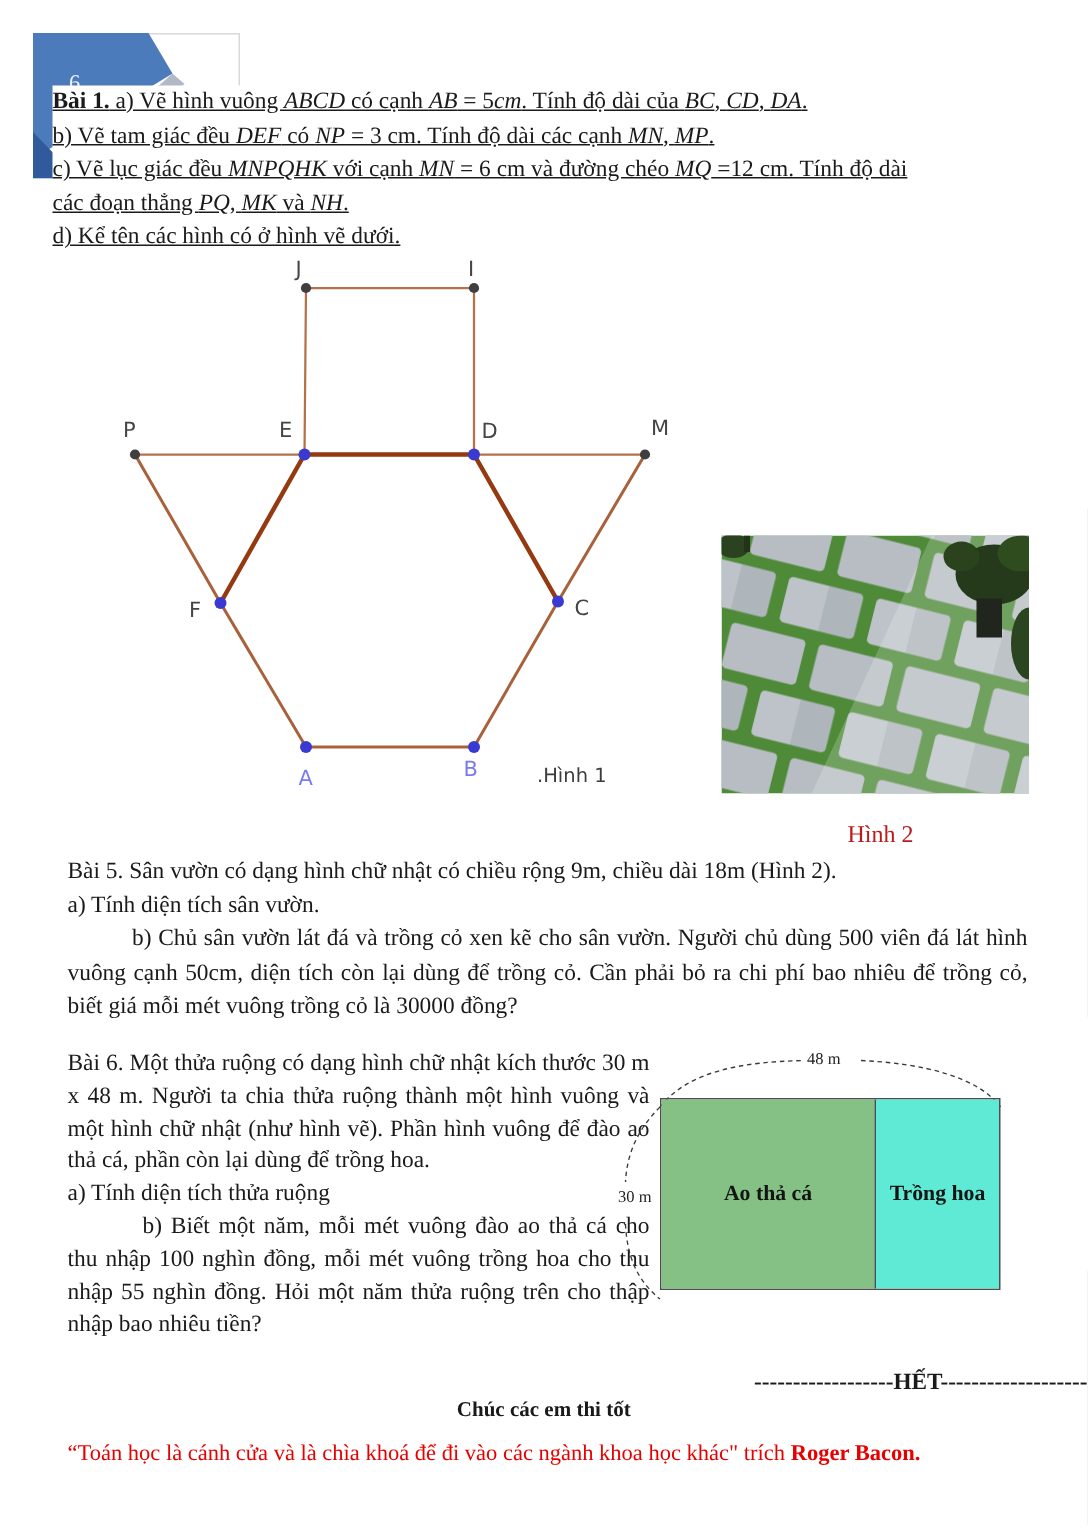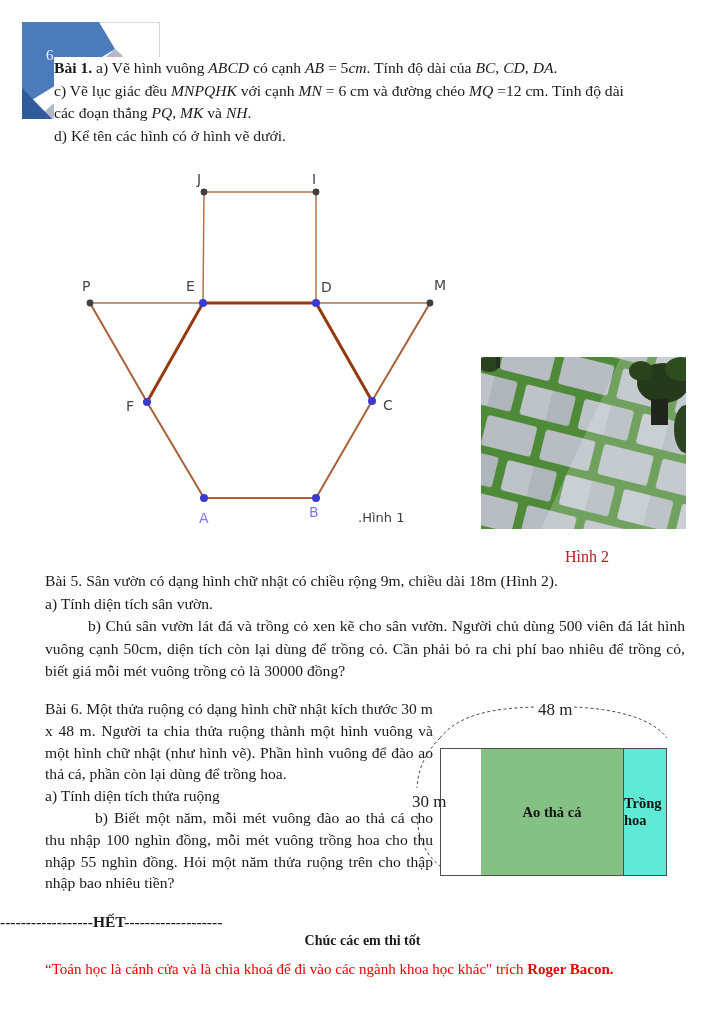--- a/index.html
+++ b/index.html
@@ -13,56 +13,57 @@
   .m60{margin-left:60px;}
   .just{text-align:justify;}
   .ti43{text-indent:43px;}
   .ti50{text-indent:50px;}
   .badge{position:absolute;left:22px;top:22px;z-index:0;}
   #fig1-svg{position:absolute;left:60px;top:170px;z-index:1;}
   .cap1{position:absolute;left:358px;top:510px;font-family:"DejaVu Sans","Liberation Sans",sans-serif;
         font-size:13px;color:#3d3d3d;z-index:2;}
   #photo{position:absolute;left:481px;top:357px;z-index:1;}
   .cap2{position:absolute;left:565px;top:548px;font-size:16px;color:#b91c1c;}
-  #bai1{left:54px;top:57px;width:640px;}
+  #bai1{left:35px;top:57px;width:640px;text-decoration:underline;}
   #bai5{left:45px;top:570px;width:640px;}
   #bai6t{left:45px;top:698px;width:388px;}
   #bai6t p{line-height:21.8px;}
   #b6d{position:absolute;left:414px;top:700px;width:258px;height:180px;z-index:1;}
   #b6d svg.arcs{position:absolute;left:0;top:0;}
-  #b6d .rects{position:absolute;left:26px;top:48px;width:227px;height:128px;display:flex;
-              box-sizing:border-box;border:1px solid #4e4e4e;padding-left:40px;}
+  #b6d .rects{position:absolute;left:26px;top:32px;width:227px;height:128px;display:flex;
+              box-sizing:border-box;border:1px solid #4e4e4e;}
   #b6d .cell{display:flex;align-items:center;justify-content:center;height:100%;}
   #b6d .pond{flex:0 0 142px;}
   #b6d .flower{flex:1 1 auto;border-left:1.5px solid #4e4e4e;box-sizing:border-box;}
   #b6d .cell span{font-weight:bold;font-size:14.5px;color:#141414;}
-  #b6d .dim{position:absolute;font-size:17px;color:#222;}
+  #b6d .dim{position:absolute;font-size:11px;color:#222;}
   #b6d .dimw{left:124px;top:0px;}
   #b6d .dimh{left:-2px;top:92px;}
-  #het{position:absolute;left:0;top:913px;width:725px;margin:0;text-align:left;
+  #het{position:absolute;left:0;top:913px;width:725px;margin:0;text-align:right;
        font-weight:bold;font-size:15.5px;z-index:2;}
   #wish{position:absolute;left:0;top:933px;width:725px;margin:0;text-align:center;
         font-weight:bold;font-size:14px;}
   #quote{position:absolute;left:45px;top:961px;margin:0;font-size:15px;white-space:nowrap;}
 </style>
 </head>
 <body>
 
 <div class="page">
 
   <svg class="badge" width="138" height="97" viewBox="0 0 138 97">
     <rect x="0.5" y="0.5" width="137" height="96" fill="#ffffff" stroke="#d8d8d8"></rect>
     <polygon points="0,0 77,0 93,27 0,84" fill="#4c7bbc"></polygon>
     <polygon points="93,27 101,34 30,97 14,97" opacity="0.85" fill="#a3adc0"></polygon>
     <polygon points="0,66 30,97 0,97" fill="#2f5b9d"></polygon>
     <text x="24" y="38" fill="#eef2f8" font-size="15" font-family="Liberation Serif,serif">6</text>
   </svg>
 
   <div id="bai1" class="block">
     <p><span style="font-weight: bold;">Bài 1.</span><span> a) Vẽ hình vuông </span><span style="font-style: italic;">ABCD</span><span> có cạnh </span><span style="font-style: italic;">AB</span><span> = 5</span><span style="font-style: italic;">cm</span><span>. Tính độ dài của </span><span style="font-style: italic;">BC</span><span>, </span><span style="font-style: italic;">CD</span><span>, </span><span style="font-style: italic;">DA</span><span>.</span></p>
+    <p class="m43"><span>b) Vẽ tam giác đều </span><span style="font-style: italic;">DEF</span><span> có </span><span style="font-style: italic;">NP</span><span> = 3 cm. Tính độ dài các cạnh </span><span style="font-style: italic;">MN</span><span>, </span><span style="font-style: italic;">MP</span><span>.</span></p>
     <p class="m43"><span>c) Vẽ lục giác đều </span><span style="font-style: italic;">MNPQHK</span><span> với cạnh </span><span style="font-style: italic;">MN</span><span> = 6 cm và đường chéo </span><span style="font-style: italic;">MQ</span><span> =12 cm. Tính độ dài</span></p>
     <p><span>các đoạn thẳng </span><span style="font-style: italic;">PQ</span><span>, </span><span style="font-style: italic;">MK</span><span> và </span><span style="font-style: italic;">NH</span><span>.</span></p>
     <p class="m60"><span>d) Kể tên các hình có ở hình vẽ dưới.</span></p>
   </div>
 
   <svg id="fig1-svg" width="390" height="362" viewBox="0 0 390 362">
       <line x1="144" y1="22" x2="256" y2="22" stroke="#b4714a" stroke-width="1.5" stroke-linecap="round"></line>
       <line x1="144" y1="22" x2="143" y2="133" stroke="#b4714a" stroke-width="1.5" stroke-linecap="round"></line>
       <line x1="256" y1="22" x2="256" y2="133" stroke="#b4714a" stroke-width="1.5" stroke-linecap="round"></line>
       <line x1="30" y1="133" x2="143" y2="133" stroke="#b4714a" stroke-width="1.5" stroke-linecap="round"></line>

